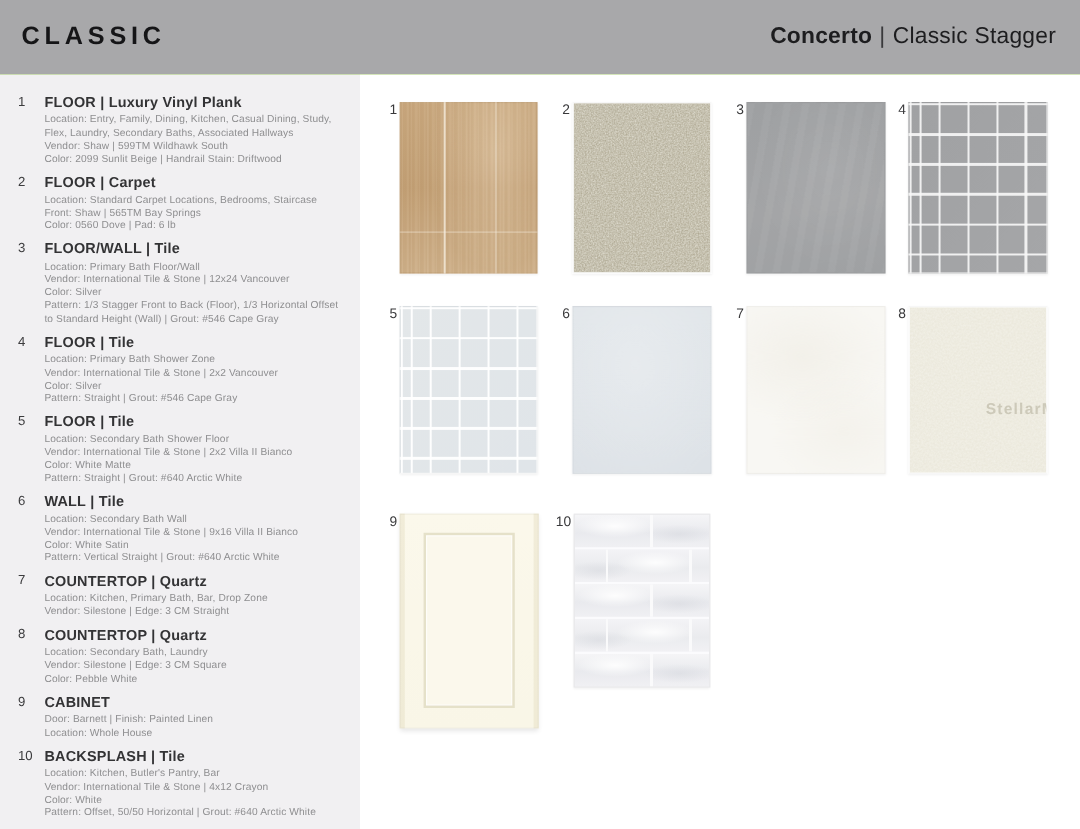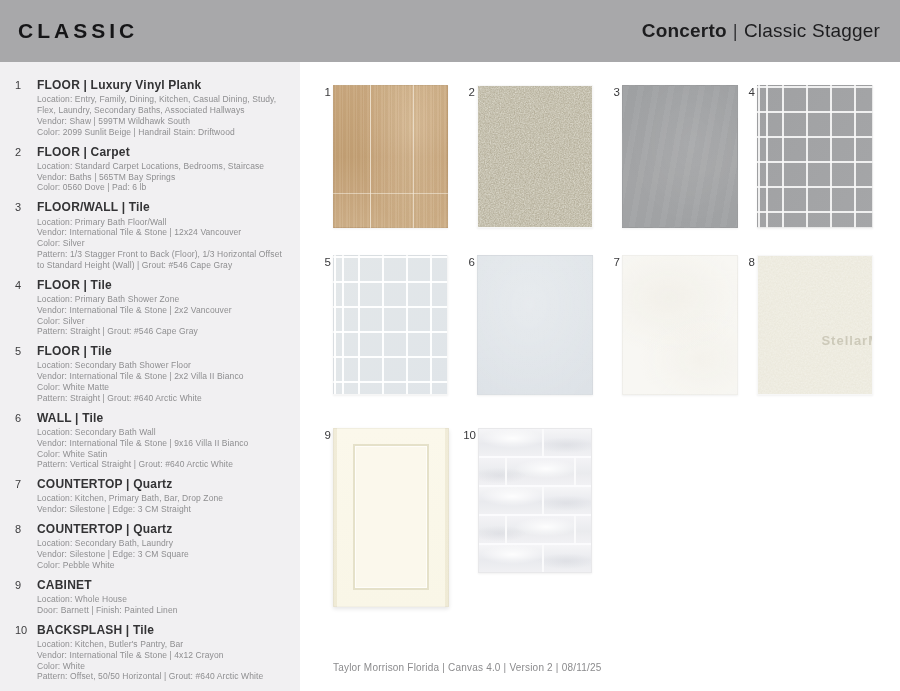--- a/index.html
+++ b/index.html
@@ -124,21 +124,21 @@
         <div class="dl">Vendor: Shaw | 599TM Wildhawk South</div>
         <div class="dl">Color: 2099 Sunlit Beige | Handrail Stain: Driftwood</div>
       </div>
     </div>
 
     <div class="spec">
       <div class="num">2</div>
       <div class="body">
         <div class="title">FLOOR | Carpet</div>
         <div class="dl">Location: Standard Carpet Locations, Bedrooms, Staircase</div>
-        <div class="dl">Vendor: Baths | 565TM Bay Springs</div>
+        <div class="dl">Front: Shaw | 565TM Bay Springs</div>
         <div class="dl">Color: 0560 Dove | Pad: 6 lb</div>
       </div>
     </div>
 
     <div class="spec">
       <div class="num">3</div>
       <div class="body">
         <div class="title">FLOOR/WALL | Tile</div>
         <div class="dl">Location: Primary Bath Floor/Wall</div>
         <div class="dl">Vendor: International Tile &amp; Stone | 12x24 Vancouver</div>
@@ -196,22 +196,22 @@
         <div class="dl">Location: Secondary Bath, Laundry</div>
         <div class="dl">Vendor: Silestone | Edge: 3 CM Square</div>
         <div class="dl">Color: Pebble White</div>
       </div>
     </div>
 
     <div class="spec">
       <div class="num">9</div>
       <div class="body">
         <div class="title">CABINET</div>
+        <div class="dl">Door: Barnett | Finish: Painted Linen</div>
         <div class="dl">Location: Whole House</div>
-        <div class="dl">Door: Barnett | Finish: Painted Linen</div>
       </div>
     </div>
 
     <div class="spec">
       <div class="num">10</div>
       <div class="body">
         <div class="title">BACKSPLASH | Tile</div>
         <div class="dl">Location: Kitchen, Butler's Pantry, Bar</div>
         <div class="dl">Vendor: International Tile &amp; Stone | 4x12 Crayon</div>
         <div class="dl">Color: White</div>
@@ -308,17 +308,16 @@
       <span class="snum">10</span>
       <div class="sw sw10">
         <div class="srow a"></div>
         <div class="srow b"></div>
         <div class="srow a"></div>
         <div class="srow b"></div>
         <div class="srow a"></div>
       </div>
     </div>
 
-    <div class="foot-line">Taylor Morrison Florida | Canvas 4.0 | Version 2 | 08/11/25</div>
 
 
   </div>
 </div>
 
 </body></html>

